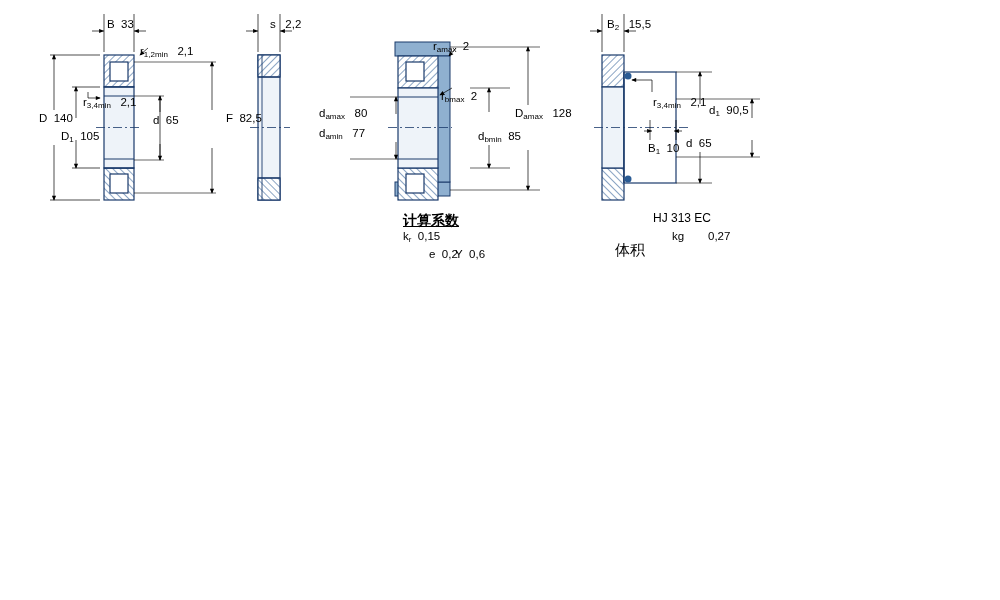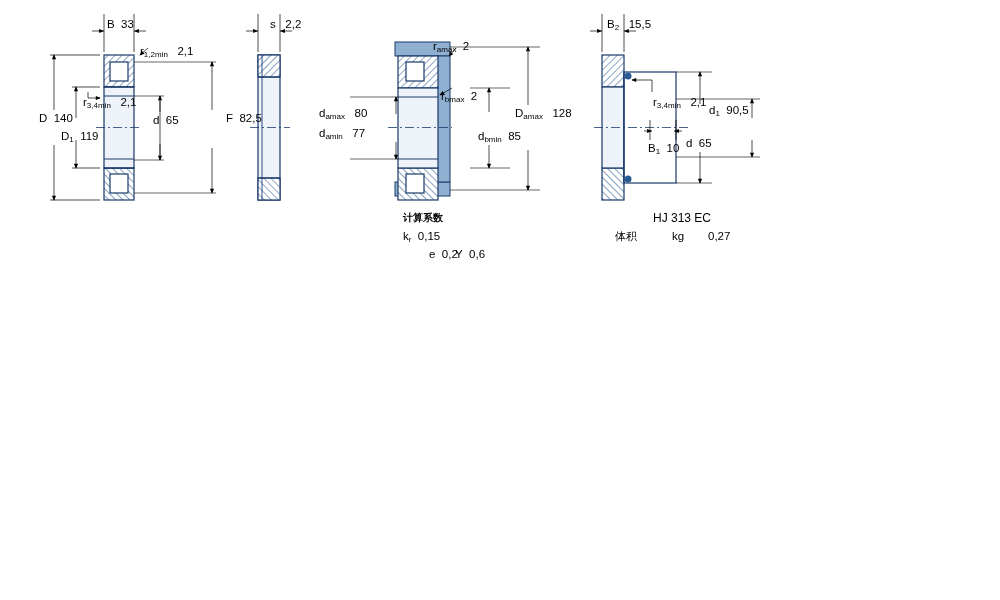--- a/index.html
+++ b/index.html
@@ -166,42 +166,42 @@
     <line x1="676" y1="157" x2="760" y2="157" stroke="#000" stroke-width="0.6"></line>
     <line x1="752" y1="99" x2="752" y2="118" stroke="#000" stroke-width="0.7" marker-start="url(#arS)"></line>
     <line x1="752" y1="157" x2="752" y2="140" stroke="#000" stroke-width="0.7" marker-start="url(#arS)"></line>
   </g>
 </svg>
 
 <div class="lbl" style="left:107px;top:19px;"><span>B</span>&nbsp;&nbsp;<span>33</span></div>
 <div class="lbl" style="left:140px;top:46px;"><span>r</span><span class="sub">1,2min</span>&nbsp;&nbsp;&nbsp;<span>2,1</span></div>
 <div class="lbl" style="left:83px;top:97px;"><span>r</span><span class="sub">3,4min</span>&nbsp;&nbsp;&nbsp;<span>2,1</span></div>
 <div class="lbl" style="left:39px;top:113px;"><span>D</span>&nbsp;&nbsp;<span>140</span></div>
-<div class="lbl" style="left:61px;top:131px;"><span>D</span><span class="sub">1</span>&nbsp;&nbsp;<span>119</span></div>
+<div class="lbl" style="left:61px;top:131px;"><span>D</span><span class="sub">1</span>&nbsp;&nbsp;<span>105</span></div>
 <div class="lbl" style="left:153px;top:115px;"><span>d</span>&nbsp;&nbsp;<span>65</span></div>
 <div class="lbl" style="left:186px;top:113px;padding-left:40px;"><span>F</span>&nbsp;&nbsp;<span>82,5</span></div>
 
 <div class="lbl" style="left:270px;top:19px;"><span>s</span>&nbsp;&nbsp;&nbsp;<span>2,2</span></div>
 
 <div class="lbl" style="left:433px;top:41px;"><span>r</span><span class="sub">amax</span>&nbsp;&nbsp;<span>2</span></div>
 <div class="lbl" style="left:441px;top:91px;"><span>r</span><span class="sub">bmax</span>&nbsp;&nbsp;<span>2</span></div>
 <div class="lbl" style="left:319px;top:108px;"><span>d</span><span class="sub">amax</span>&nbsp;&nbsp;&nbsp;<span>80</span></div>
 <div class="lbl" style="left:319px;top:128px;"><span>d</span><span class="sub">amin</span>&nbsp;&nbsp;&nbsp;<span>77</span></div>
 <div class="lbl" style="left:478px;top:131px;"><span>d</span><span class="sub">bmin</span>&nbsp;&nbsp;<span>85</span></div>
 <div class="lbl" style="left:509px;top:108px;margin-left:6px;"><span>D</span><span class="sub">amax</span>&nbsp;&nbsp;&nbsp;<span>128</span></div>
 
-<div class="lbl bold" style="left:403px;top:213px;font-size:10px;"><span>计算系数</span></div>
+<div class="lbl bold" style="left:403px;top:213px;font-size:14px;text-decoration:underline;"><span>计算系数</span></div>
 <div class="lbl" style="left:403px;top:231px;"><span>k</span><span class="sub">r</span>&nbsp;&nbsp;<span>0,15</span></div>
 <div class="lbl" style="left:403px;top:249px;margin-left:26px;"><span>e</span>&nbsp;&nbsp;<span>0,2</span></div>
 <div class="lbl" style="left:455px;top:249px;"><span>Y</span>&nbsp;&nbsp;<span>0,6</span></div>
 
 <div class="lbl" style="left:607px;top:19px;"><span>B</span><span class="sub">2</span>&nbsp;&nbsp;&nbsp;<span>15,5</span></div>
 <div class="lbl" style="left:653px;top:97px;"><span>r</span><span class="sub">3,4min</span>&nbsp;&nbsp;&nbsp;<span>2,1</span></div>
 <div class="lbl" style="left:648px;top:143px;"><span>B</span><span class="sub">1</span>&nbsp;&nbsp;<span>10</span></div>
 <div class="lbl" style="left:709px;top:105px;"><span>d</span><span class="sub">1</span>&nbsp;&nbsp;<span>90,5</span></div>
 <div class="lbl" style="left:686px;top:138px;"><span>d</span>&nbsp;&nbsp;<span>65</span></div>
 
 <div class="lbl" style="left:615px;top:212px;font-size:12px;margin-left:38px;"><span>HJ 313 EC</span></div>
-<div class="lbl" style="left:615px;top:231px;font-size:11px;"><span>体积</span></div>
+<div class="lbl" style="left:615px;top:242px;font-size:15px;"><span>体积</span></div>
 <div class="lbl" style="left:672px;top:231px;"><span>kg</span></div>
 <div class="lbl" style="left:708px;top:231px;"><span>0,27</span></div>
 
 </div>
 
 </body></html>

